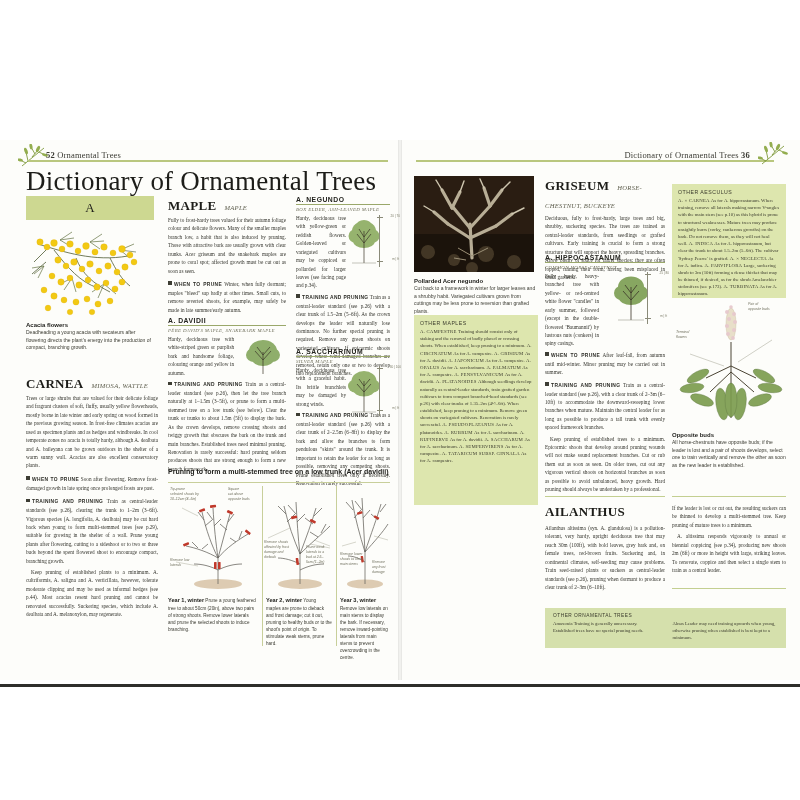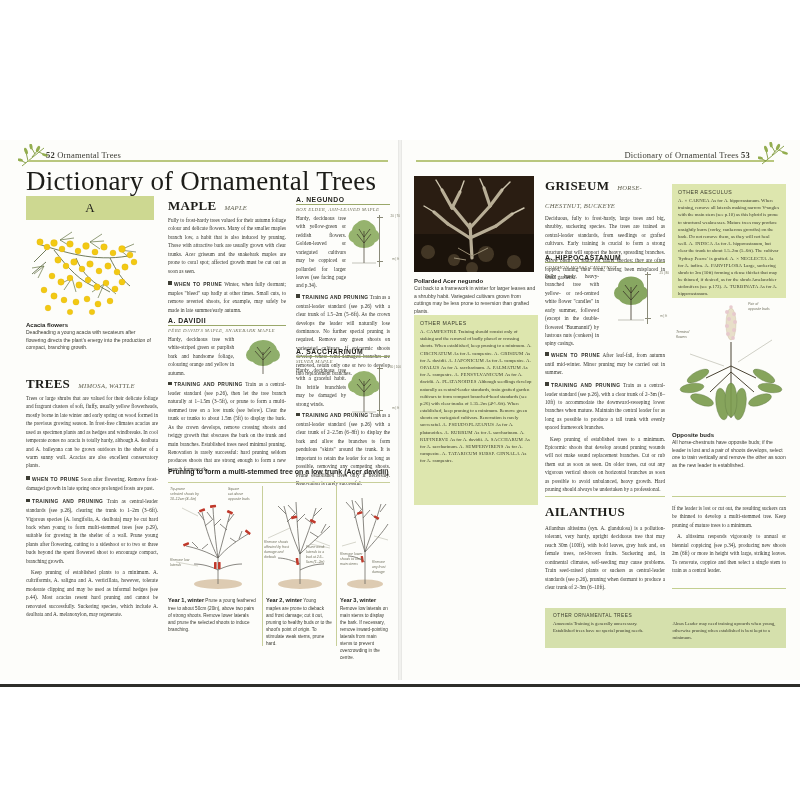--- a/index.html
+++ b/index.html
@@ -111,21 +111,21 @@
   </svg>
 
   <div class="runhead rh-left">
     <b>52</b>
     <span>Ornamental Trees</span>
   </div>
   <div class="headrule hr-left"></div>
 
   <div class="runhead rh-right">
     <span>Dictionary of Ornamental Trees</span>
-    <b>53</b>
+    <b>36</b>
   </div>
   <div class="headrule hr-right"></div>
 
   <svg class="sprig sprig-right" viewBox="0 0 30 26">
     <g stroke="#7f9a3c" stroke-width="0.9" fill="none">
       <path d="M4 22 L26 4"></path>
         <path d="M10 17 L8 8"></path>
         <path d="M14 13 L20 6"></path>
       <path d="M17 10 L13 3"></path>
         <path d="M21 8 L27 11"></path>
@@ -208,21 +208,21 @@
     </g>
   </svg>
 
   <div class="col" style="left:26px;top:322px;width:130px;">
     <div class="cap-title">Acacia flowers</div>
     <div class="cap-body">Deadheading a young acacia with secateurs after flowering directs the plant's energy into the production of compact, branching growth.</div>
   </div>
 
   <div class="col" style="left:26px;top:374px;width:132px;">
     <div style="margin-bottom:2px;">
-      <span class="genus">TREES</span>
+      <span class="genus">CARNEA</span>
       <span class="common">MIMOSA, WATTLE</span>
     </div>
     <div class="body">
       <p>Trees or large shrubs that are valued for their delicate foliage and fragrant clusters of soft, fluffy, usually yellow flowerheads, mostly borne in late winter and early spring on wood formed in the previous growing season. In frost-free climates acacias are used as specimen plants and as hedges and windbreaks. In cool temperate zones no acacia is totally hardy, although A. dealbata and A. baileyana can be grown outdoors in the shelter of a warm sunny wall. Acacias are also excellent conservatory plants.</p>
       <p style="margin-top:5px;">
         <span class="tag"><span class="sq"></span><span>WHEN TO PRUNE</span></span>
         <span>Soon after flowering. Remove frost-damaged growth in late spring once prolonged frosts are past.</span>
       </p>
       <p style="margin-top:5px;">
         <span class="tag"><span class="sq"></span><span>TRAINING AND PRUNING</span></span>

